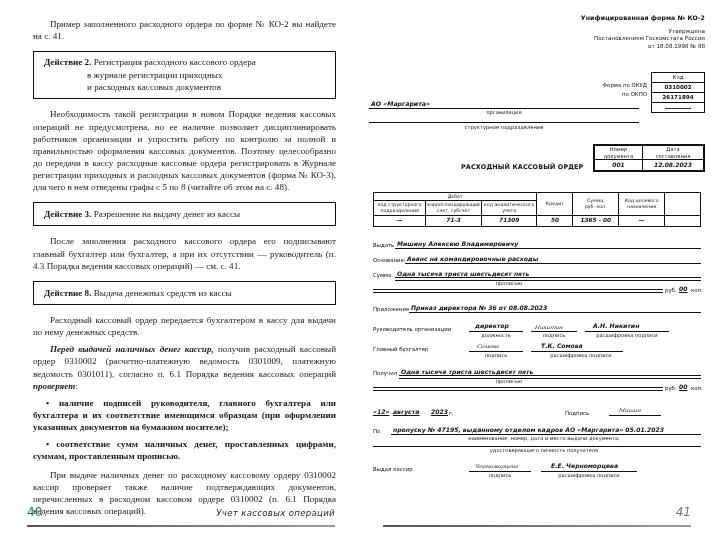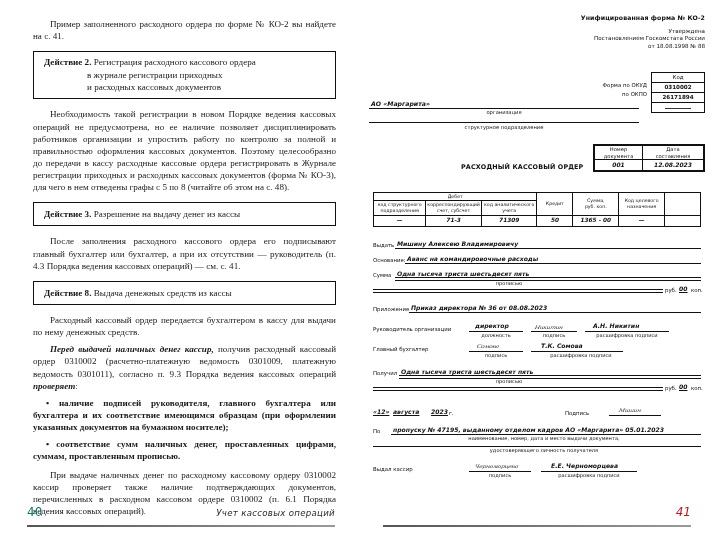--- a/index.html
+++ b/index.html
@@ -164,21 +164,21 @@
     position:absolute;font-family:"DejaVu Serif", serif;
     font-style:italic;font-size:6px;color:#1b1b1b;
     transform:skewX(-12deg) scaleY(.82);
     letter-spacing:-.3px;white-space:nowrap;opacity:.93;
   }
 
   .footer-right{position:absolute;left:383px;top:505px;width:308px;}
   .footer-right .footer-rule{width:308px;}
   .pg-num-r{
     font-family:"DejaVu Sans", sans-serif;font-style:italic;font-size:12px;
-    color:#b91c1c;position:absolute;right:0;top:0;
+    color:#737373;position:absolute;right:0;top:0;
   }
 </style>
 </head>
 <body>
 
 <div class="spread">
 
   <div class="page-left">
     <div class="lp-body">
 
@@ -198,21 +198,21 @@
 
       <p class="para">После заполнения расходного кассового ордера его подписывают главный бухгалтер или бухгалтер, а при их отсутствии — руководитель (п. 4.3 Порядка ведения кассовых операций) — см. с. 41.</p>
 
       <div class="action-box one-line">
         <span class="ln"><b>Действие 8.</b> <span>Выдача денежных средств из кассы</span></span>
       </div>
 
       <p class="para">Расходный кассовый ордер передается бухгалтером в кассу для выдачи по нему денежных средств.</p>
       <div class="gap-s"></div>
 
-      <p class="para"><span class="bi">Перед выдачей наличных денег кассир,</span><span> получив расходный кассовый ордер 0310002 (расчетно-платежную ведомость 0301009, платежную ведомость 0301011), согласно п. 9.3 Порядка ведения кассовых операций </span><span class="bi">проверяет</span><span>:</span></p>
+      <p class="para"><span class="bi">Перед выдачей наличных денег кассир,</span><span> получив расходный кассовый ордер 0310002 (расчетно-платежную ведомость 0301009, платежную ведомость 0301011), согласно п. 6.1 Порядка ведения кассовых операций </span><span class="bi">проверяет</span><span>:</span></p>
 
       <p class="para bullet">• наличие подписей руководителя, главного бухгалтера или бухгалтера и их соответствие имеющимся образцам (при оформлении указанных документов на бумажном носителе);</p>
       <p class="para bullet">• соответствие сумм наличных денег, проставленных цифрами, суммам, проставленным прописью.</p>
       <div class="gap"></div>
       <p class="para">При выдаче наличных денег по расходному кассовому ордеру 0310002 кассир проверяет также наличие подтверждающих документов, перечисленных в расходном кассовом ордере 0310002 (п. 6.1 Порядка ведения кассовых операций).</p>
     </div>
 
     <div class="footer-left">
       <span class="pg-num">40</span>
       <span class="run-head">Учет кассовых операций</span>

